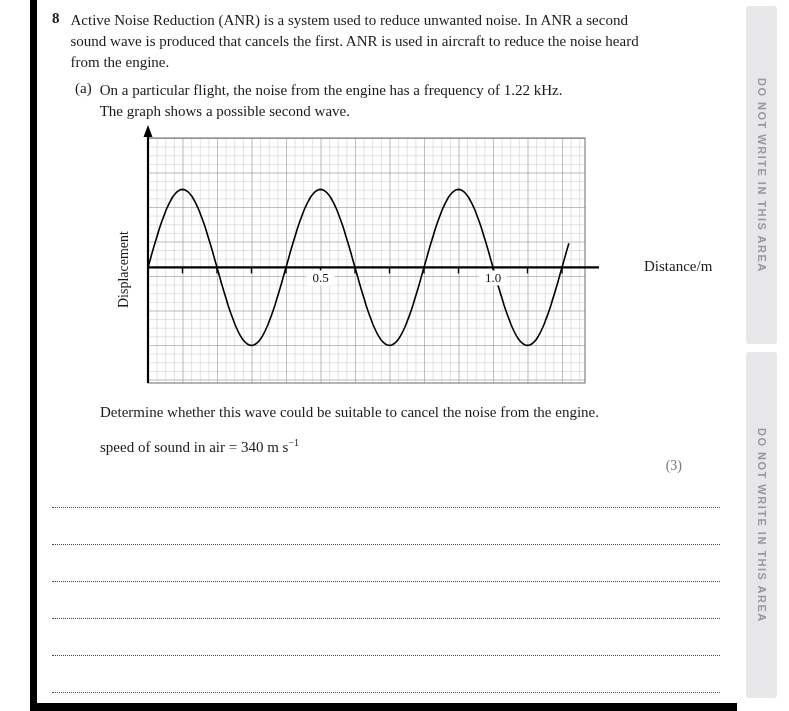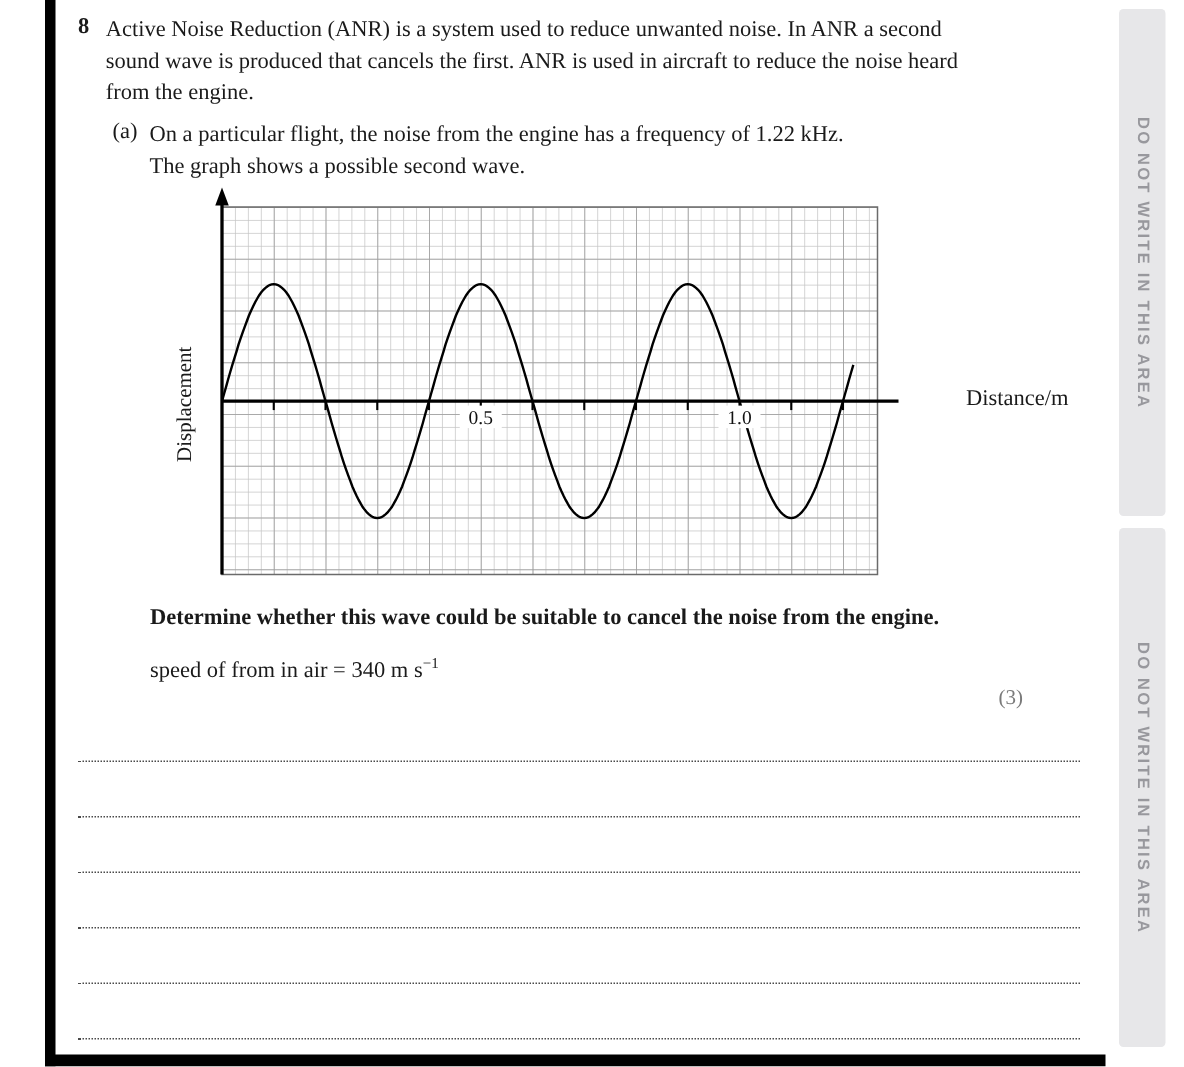--- a/index.html
+++ b/index.html
@@ -27,21 +27,21 @@
   .graph-wrap { position: absolute; top: 124px; left: 138px; width: 470px; height: 266px; }
   .ylabel {
     position: absolute; left: -22px; top: 88px; height: 116px;
     writing-mode: vertical-rl; transform: rotate(180deg);
     font-size: 14px; text-align: center;
   }
   .xlabel { position: absolute; left: 466px; top: 134px; font-size: 15px; white-space: nowrap; margin-left: 40px; }
   svg text { font-family: "Liberation Serif", "DejaVu Serif", serif; font-size: 13px; fill: #111; }
   [data-name="x-axis-ticks"] line { stroke: #000; stroke-width: 1.4; }
 
-  .prompt { position: absolute; top: 404px; left: 100px; font-size: 15px; font-weight: bold; }
+  .prompt { position: absolute; top: 404px; left: 100px; font-size: 15px; }
   .given  { position: absolute; top: 437px; left: 100px; font-size: 15px; }
   .given b { font-weight: normal; }
   .given sup { font-size: 10px; }
   .marks  { position: absolute; top: 458px; left: 52px; width: 630px; text-align: right;
             font-size: 14px; color: #7a7a7a; }
 
   .answer-area { position: absolute; top: 471px; left: 52px; width: 668px; }
   .ans-line { height: 37px; border-bottom: 1.5px dotted #4a4a4a; }
 
   .notice-strip {
@@ -116,21 +116,21 @@
           <text x="182.5" y="158.4" text-anchor="middle" data-name="x-tick-label">0.5</text>
           <rect x="341" y="146.4" width="28" height="15" fill="#ffffff" data-name="x-tick-label-backing"></rect>
           <text x="355" y="158.4" text-anchor="middle" data-name="x-tick-label">1.0</text>
         </g>
     </svg>
     <span class="xlabel" data-name="graph-x-axis-label">Distance/m</span>
   </div>
 
   <p class="prompt" data-name="question-prompt">Determine whether this wave could be suitable to cancel the noise from the engine.</p>
 
-  <p class="given" data-name="given-data"><span data-name="given-label">speed of from in air = </span><b><span data-name="given-value">340 m s</span><sup data-name="given-exponent">−1</sup></b></p>
+  <p class="given" data-name="given-data"><span data-name="given-label">speed of sound in air = </span><b><span data-name="given-value">340 m s</span><sup data-name="given-exponent">−1</sup></b></p>
 
   <div class="marks" data-name="marks-badge">(3)</div>
 
   <div class="answer-area" data-name="answer-area">
       <div class="ans-line" data-name="answer-line"></div>
       <div class="ans-line" data-name="answer-line"></div>
       <div class="ans-line" data-name="answer-line"></div>
       <div class="ans-line" data-name="answer-line"></div>
       <div class="ans-line" data-name="answer-line"></div>
       <div class="ans-line" data-name="answer-line"></div>

